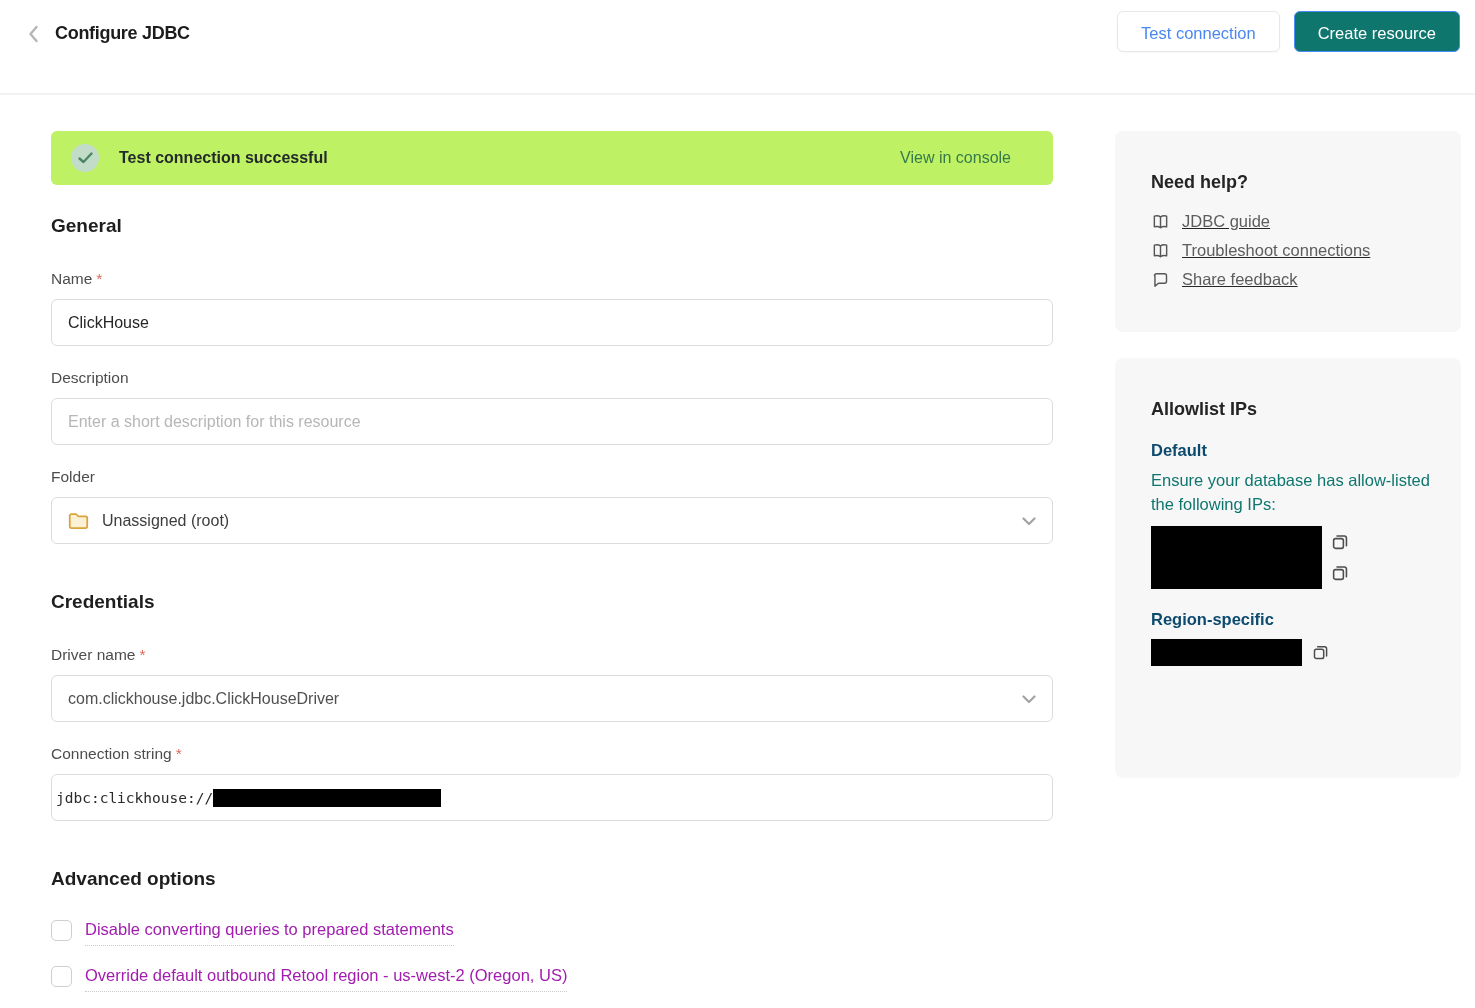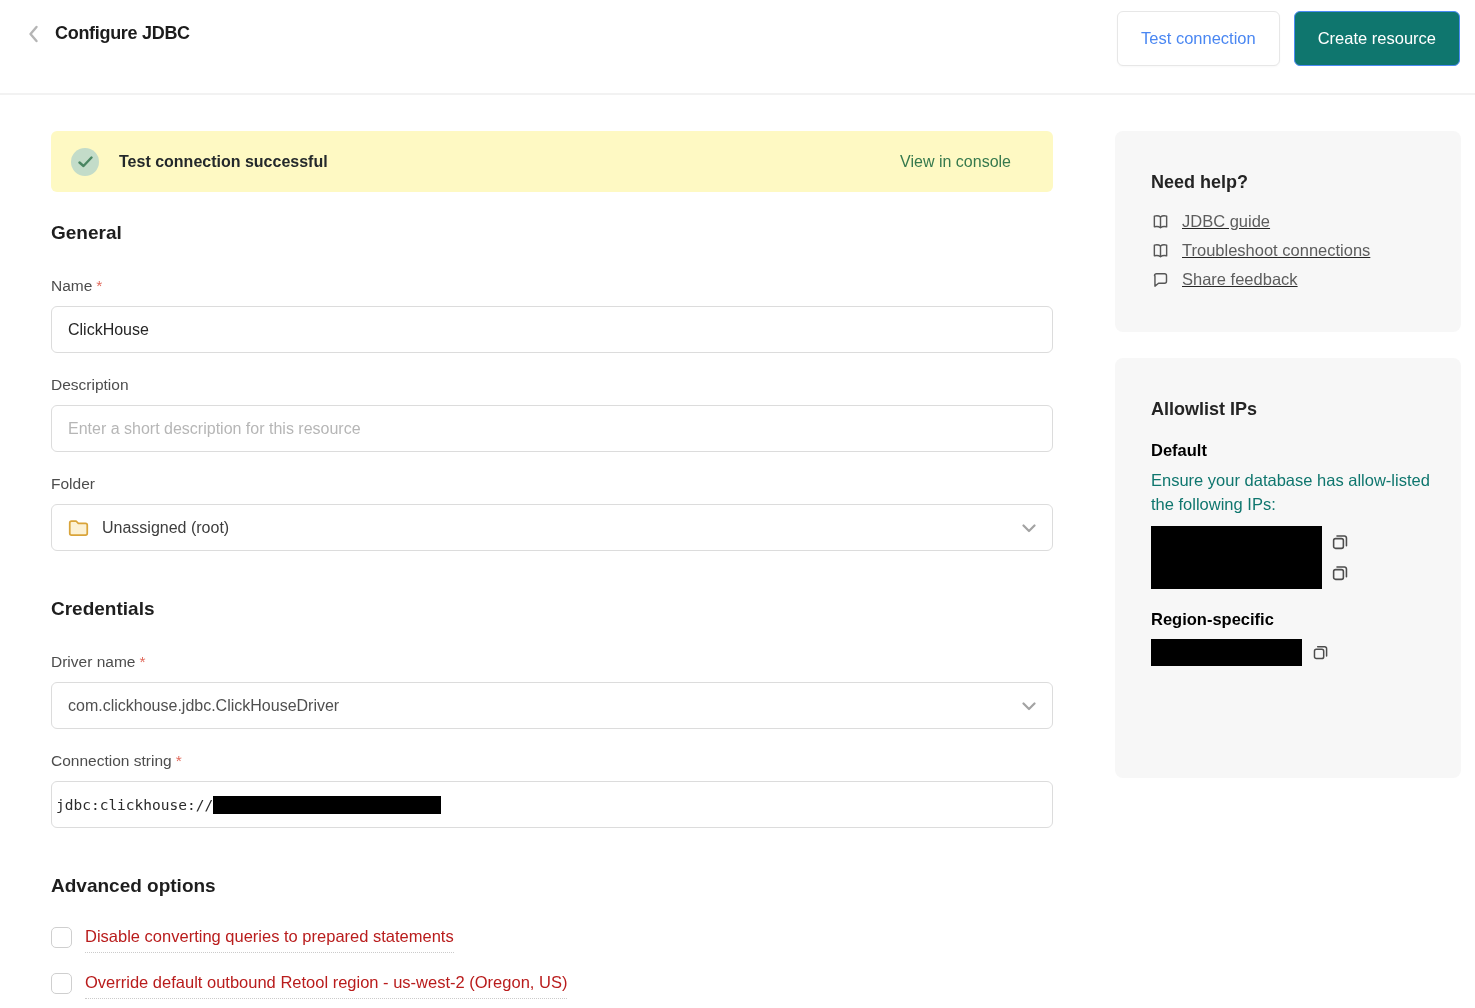--- a/index.html
+++ b/index.html
@@ -28,21 +28,21 @@
   .page-title {
     font-size: 18px;
     font-weight: 700;
     color: #1c1c1c;
     letter-spacing: -0.3px;
     line-height: 45px;
     margin-left: 9px;
   }
   .header-spacer { flex: 1; }
   .btn {
-    height: 55px;
+    height: 41px;
     border-radius: 6px;
     font-size: 16.5px;
     font-family: "Liberation Sans", sans-serif;
     padding: 0 23px;
     cursor: pointer;
     line-height: 43px;
   }
   .btn-secondary {
     background: #ffffff;
     border: 1px solid #e7e7e7;
@@ -57,23 +57,23 @@
   }
 
   
   .main-col {
     position: absolute;
     left: 51px; top: 131px;
     width: 1002px;
   }
 
   .banner {
-    background: #fef9c3;
+    background: #bef264;
     border-radius: 6px;
-    height: 61px;
+    height: 54px;
     display: flex;
     align-items: center;
     padding: 0 42px 0 20px;
     margin-bottom: 30px;
   }
   .check-circle {
     width: 28px; height: 28px;
     border-radius: 50%;
     background: #c3dcc9;
     display: flex; align-items: center; justify-content: center;
@@ -153,21 +153,21 @@
     width: 21px; height: 21px;
     border: 1.5px solid #cfcfcf;
     border-radius: 5px;
     background: #fff;
     flex: none;
     margin-top: 1px;
   }
   .check-label {
     margin-left: 13px;
     font-size: 16.5px;
-    color: #b91c1c;
+    color: #a21caf;
     padding-bottom: 5px;
     border-bottom: 1px dotted #cbcbcb;
     line-height: 21px;
   }
 
   
   .sidebar {
     position: absolute;
     left: 1115px; top: 131px;
     width: 346px;
@@ -190,21 +190,21 @@
     align-items: center;
     margin-bottom: 10px;
     cursor: pointer;
   }
   .help-link .hl-icon { display: flex; flex: none; margin-right: 12px; }
   .help-link .hl-text { font-size: 16.5px; color: #5d5d5d; }
 
   .sub-heading {
     font-size: 16.5px;
     font-weight: 700;
-    color: #000000;
+    color: #0c4a6e;
     margin-top: 21px;
   }
   .panel-text {
     font-size: 16.5px;
     color: #0f766e;
     line-height: 24px;
     margin-top: 8px;
     width: 280px;
   }
   .ip-block { display: flex; margin-top: 10px; }

